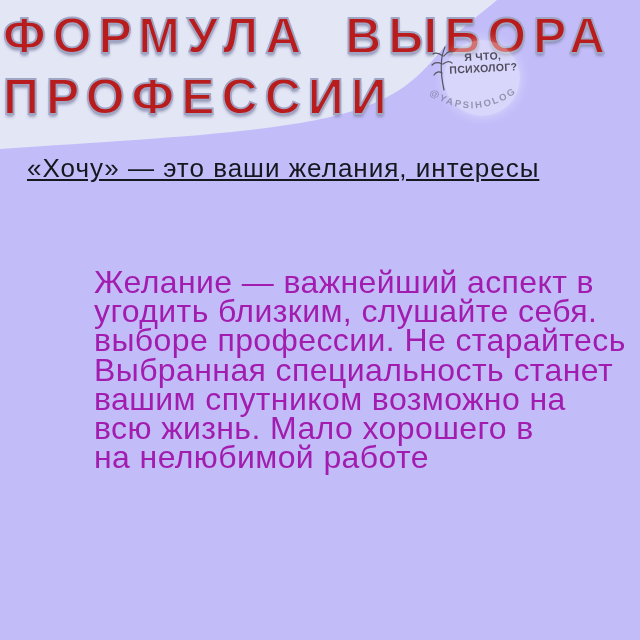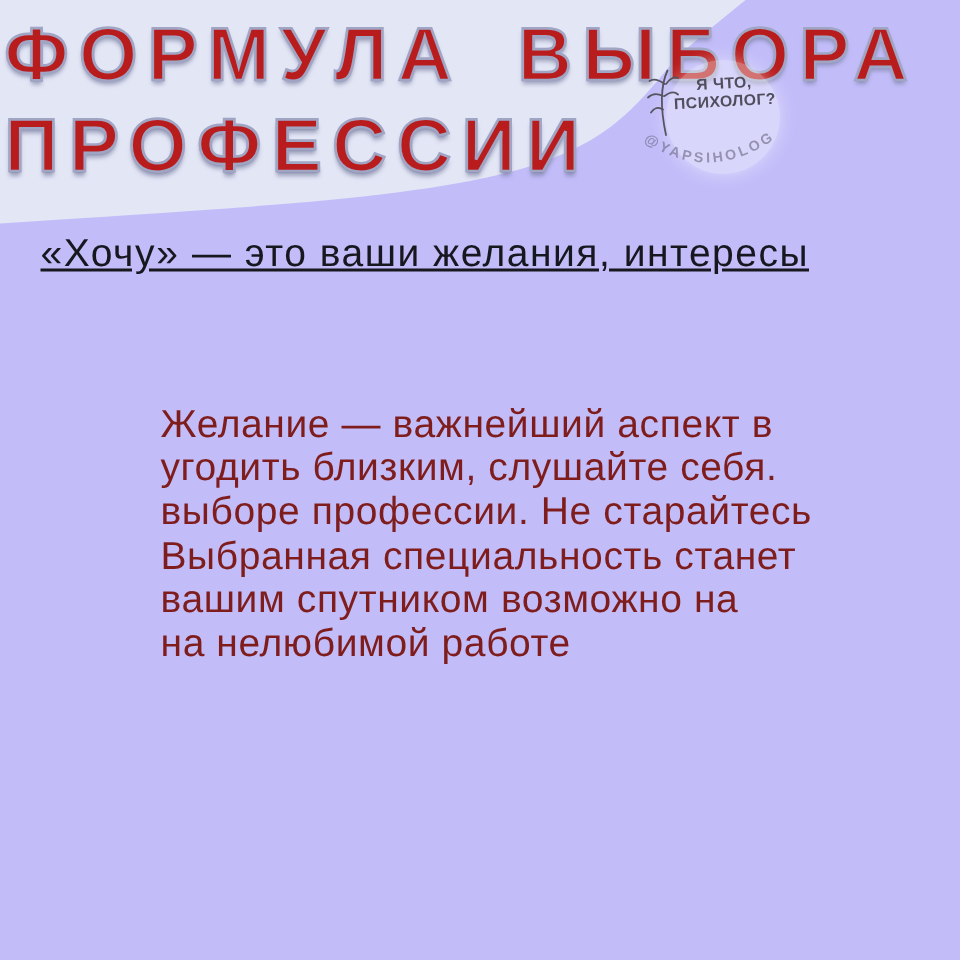--- a/index.html
+++ b/index.html
@@ -42,23 +42,23 @@
 
   
   .subtitle{
     position:absolute;left:27px;top:153px;
     font-size:26px;letter-spacing:1px;font-weight:500;
     color:#17171f;white-space:nowrap;text-decoration:underline;
   }
 
   
   .body-text{
-    position:absolute;left:107px;top:268px;
-    font-size:26px;line-height:29.2px;letter-spacing:0.4px;font-weight:500;
-    color:#7f1d1d;white-space:nowrap;
+    position:absolute;left:94px;top:268px;
+    font-size:32px;line-height:29.2px;letter-spacing:0.4px;font-weight:500;
+    color:#a21caf;white-space:nowrap;
   }
 </style>
 </head>
 <body>
 
 <div class="canvas">
 
   <svg class="wave-svg" viewBox="0 0 640 160" aria-hidden="true">
     <path d="M0,0 L497,0 C478,16 458,30 444,47 C418,79 400,94 362,108 C290,133 160,138 0,149 Z" fill="#e3e6f5"></path>
   </svg>
@@ -96,16 +96,17 @@
   </svg>
 
   <div class="subtitle">«Хочу» — это ваши желания, интересы</div>
 
   <div class="body-text">
     <div>Желание — важнейший аспект в</div>
     <div>угодить близким, слушайте себя.</div>
     <div>выборе профессии. Не старайтесь</div>
     <div>Выбранная специальность станет</div>
     <div>вашим спутником возможно на</div>
+    <div>всю жизнь. Мало хорошего в</div>
     <div>на нелюбимой работе</div>
   </div>
 
 </div>
 
 </body></html>

